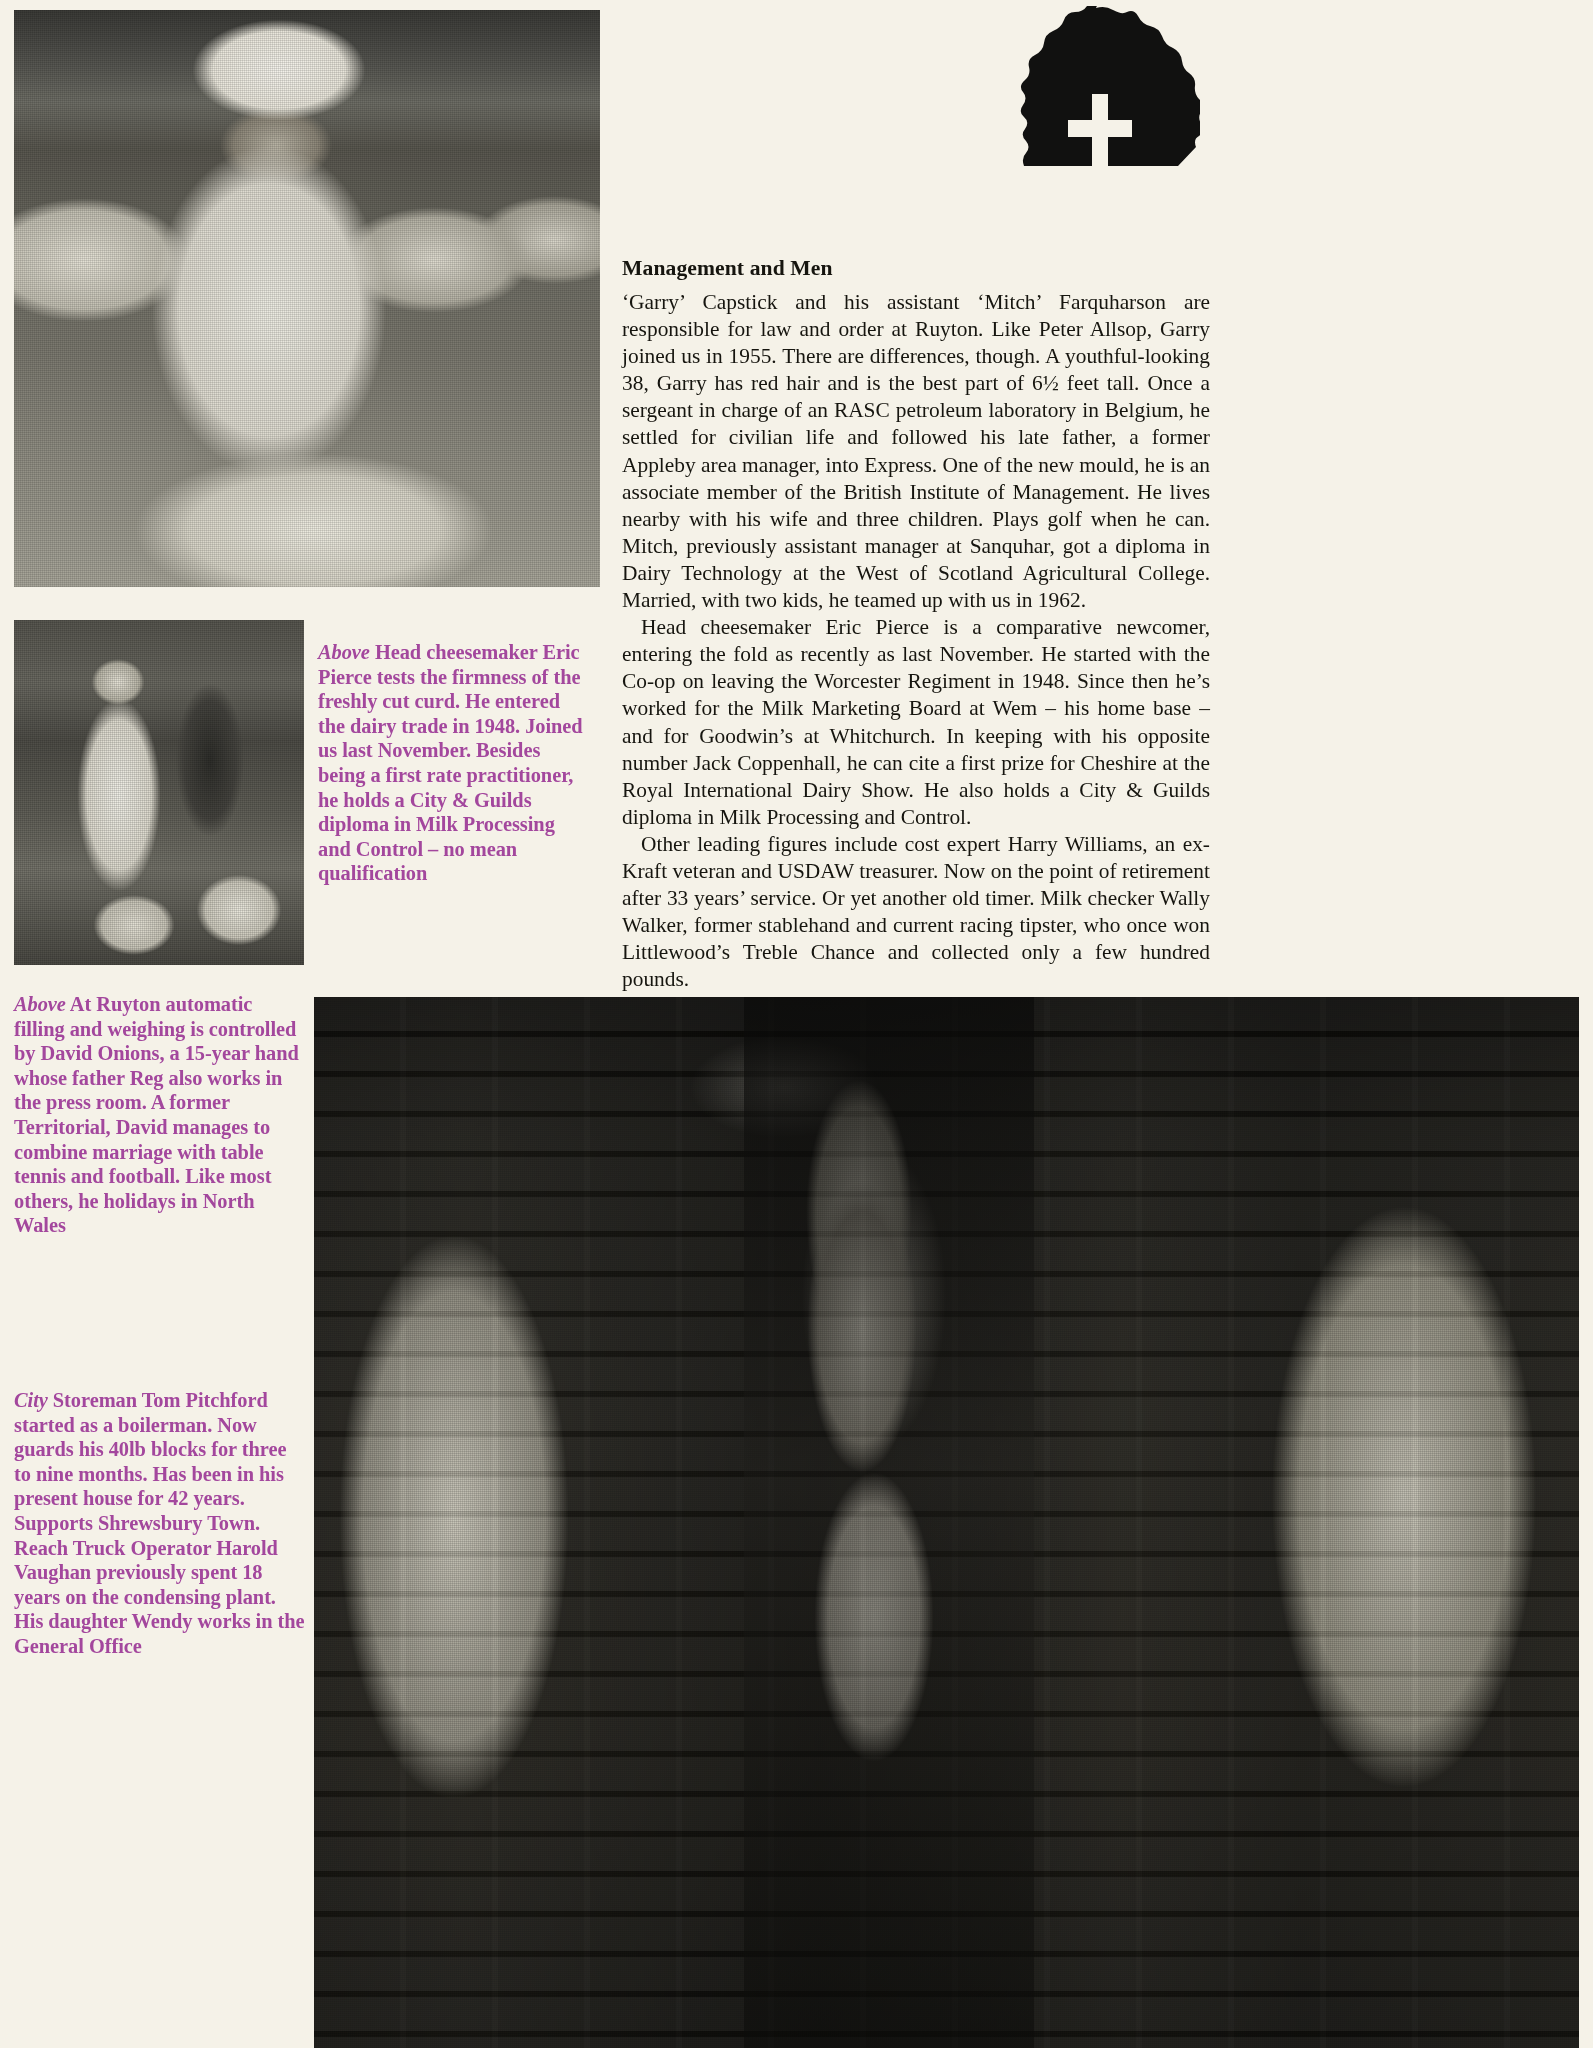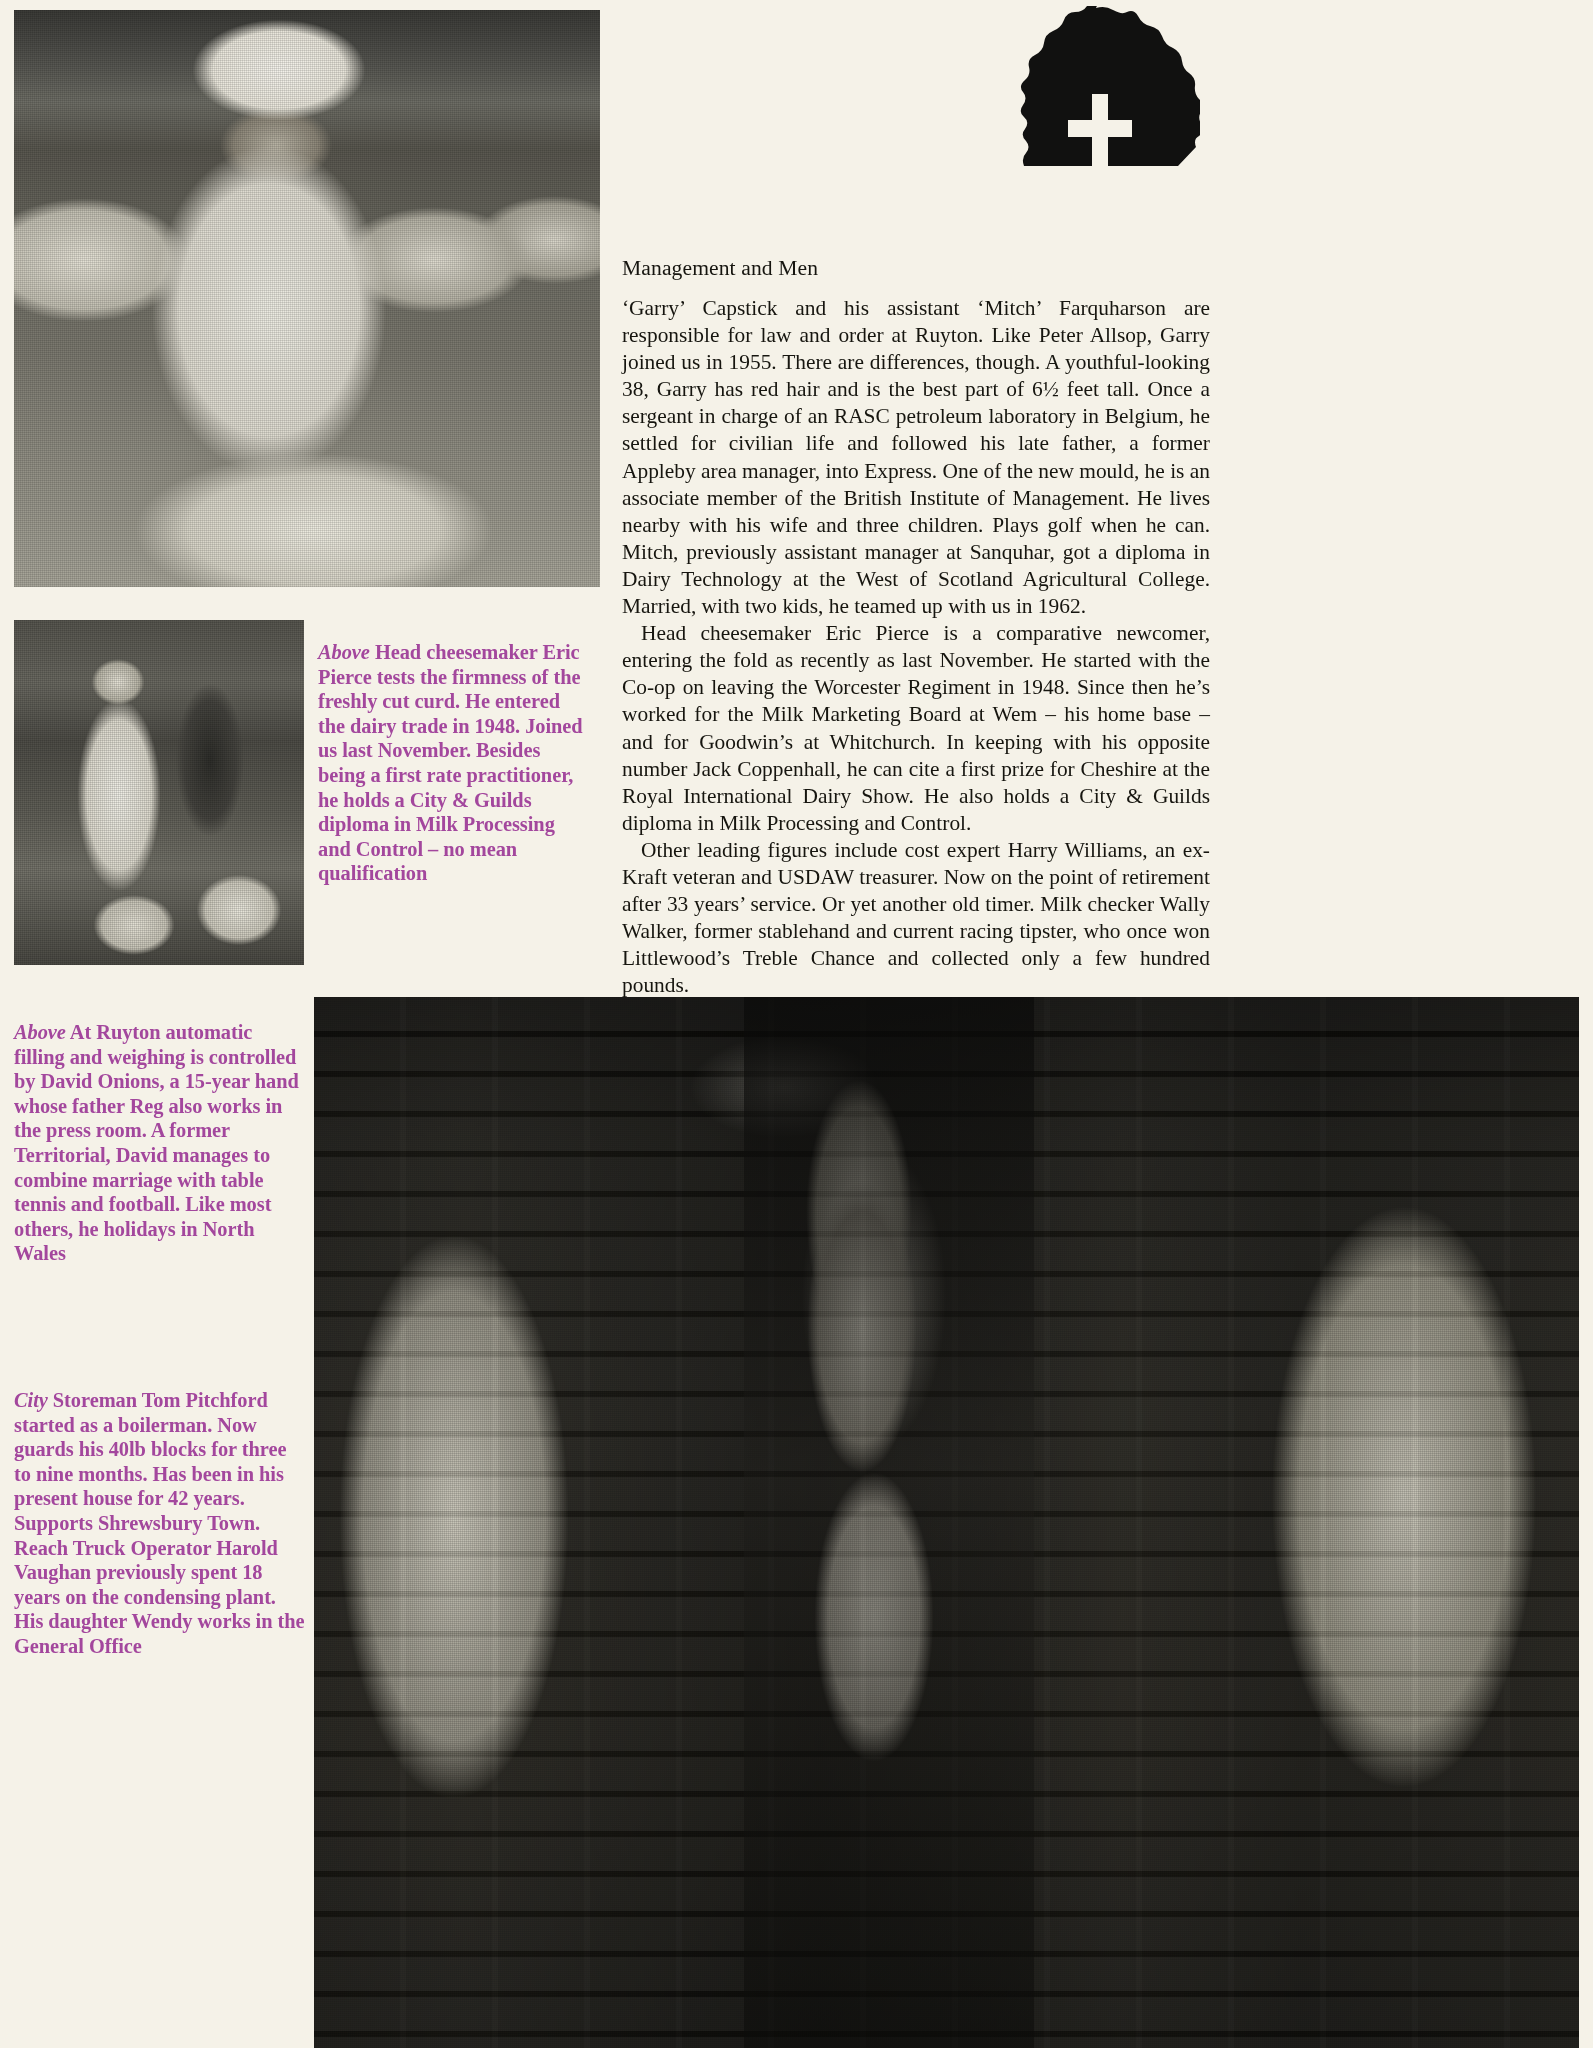--- a/index.html
+++ b/index.html
@@ -100,34 +100,34 @@
   
   .bodycol{
     position:absolute;left:622px;top:255px;width:588px;
     color:#16150f;
     font-size:21.4px;
     line-height:27.1px;
     text-align:justify;
     font-family:"Liberation Serif", serif;
   }
   .bodycol h2{
-    margin:0 0 13px 0;font-size:21.6px;line-height:27px;font-weight:normal;letter-spacing:.1px;
+    margin:0 0 7px 0;font-size:21.6px;line-height:27px;font-weight:bold;letter-spacing:.1px;
   }
   .bodycol p{margin:0;text-indent:0;}
   .bodycol p.ind{text-indent:19px;}
 
   .caption{
     position:absolute;color:#a3479d;font-weight:bold;
     font-family:"Liberation Serif", serif;
     font-size:20.4px;line-height:24.6px;letter-spacing:-.05px;margin-top:20px;
   }
   .caption .lead{font-style:italic;font-weight:bold;}
 
   #caption-cheesemaker{left:318px;top:620px;width:272px;}
-  #caption-onions{left:14px;top:1000px;width:292px;}
+  #caption-onions{left:14px;top:972px;width:292px;}
   #caption-pitchford{left:14px;top:1368px;width:292px;}
 </style>
 </head>
 <body>
 
 <div class="page">
 
   <div class="photo" id="photo-cheesemaker">
     <div class="grain"></div>
   </div>

